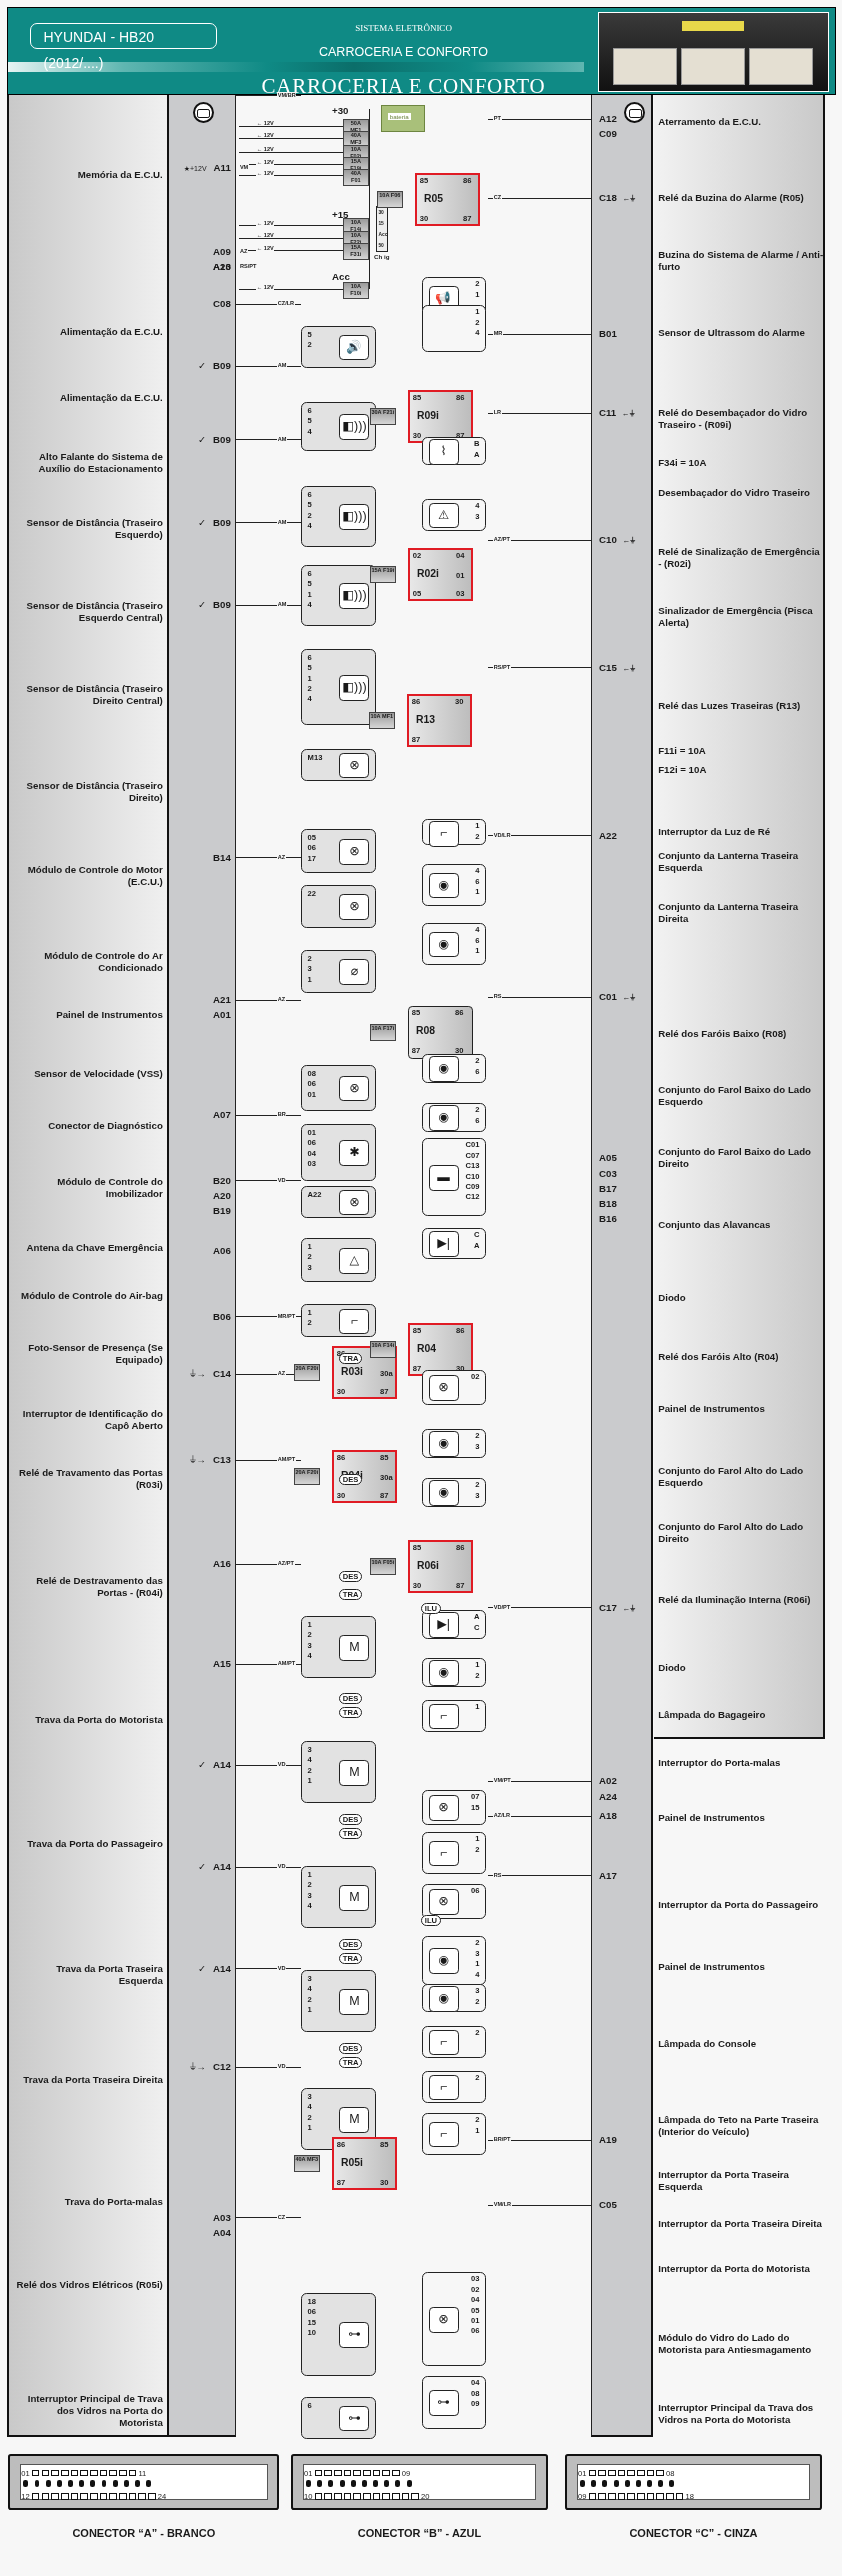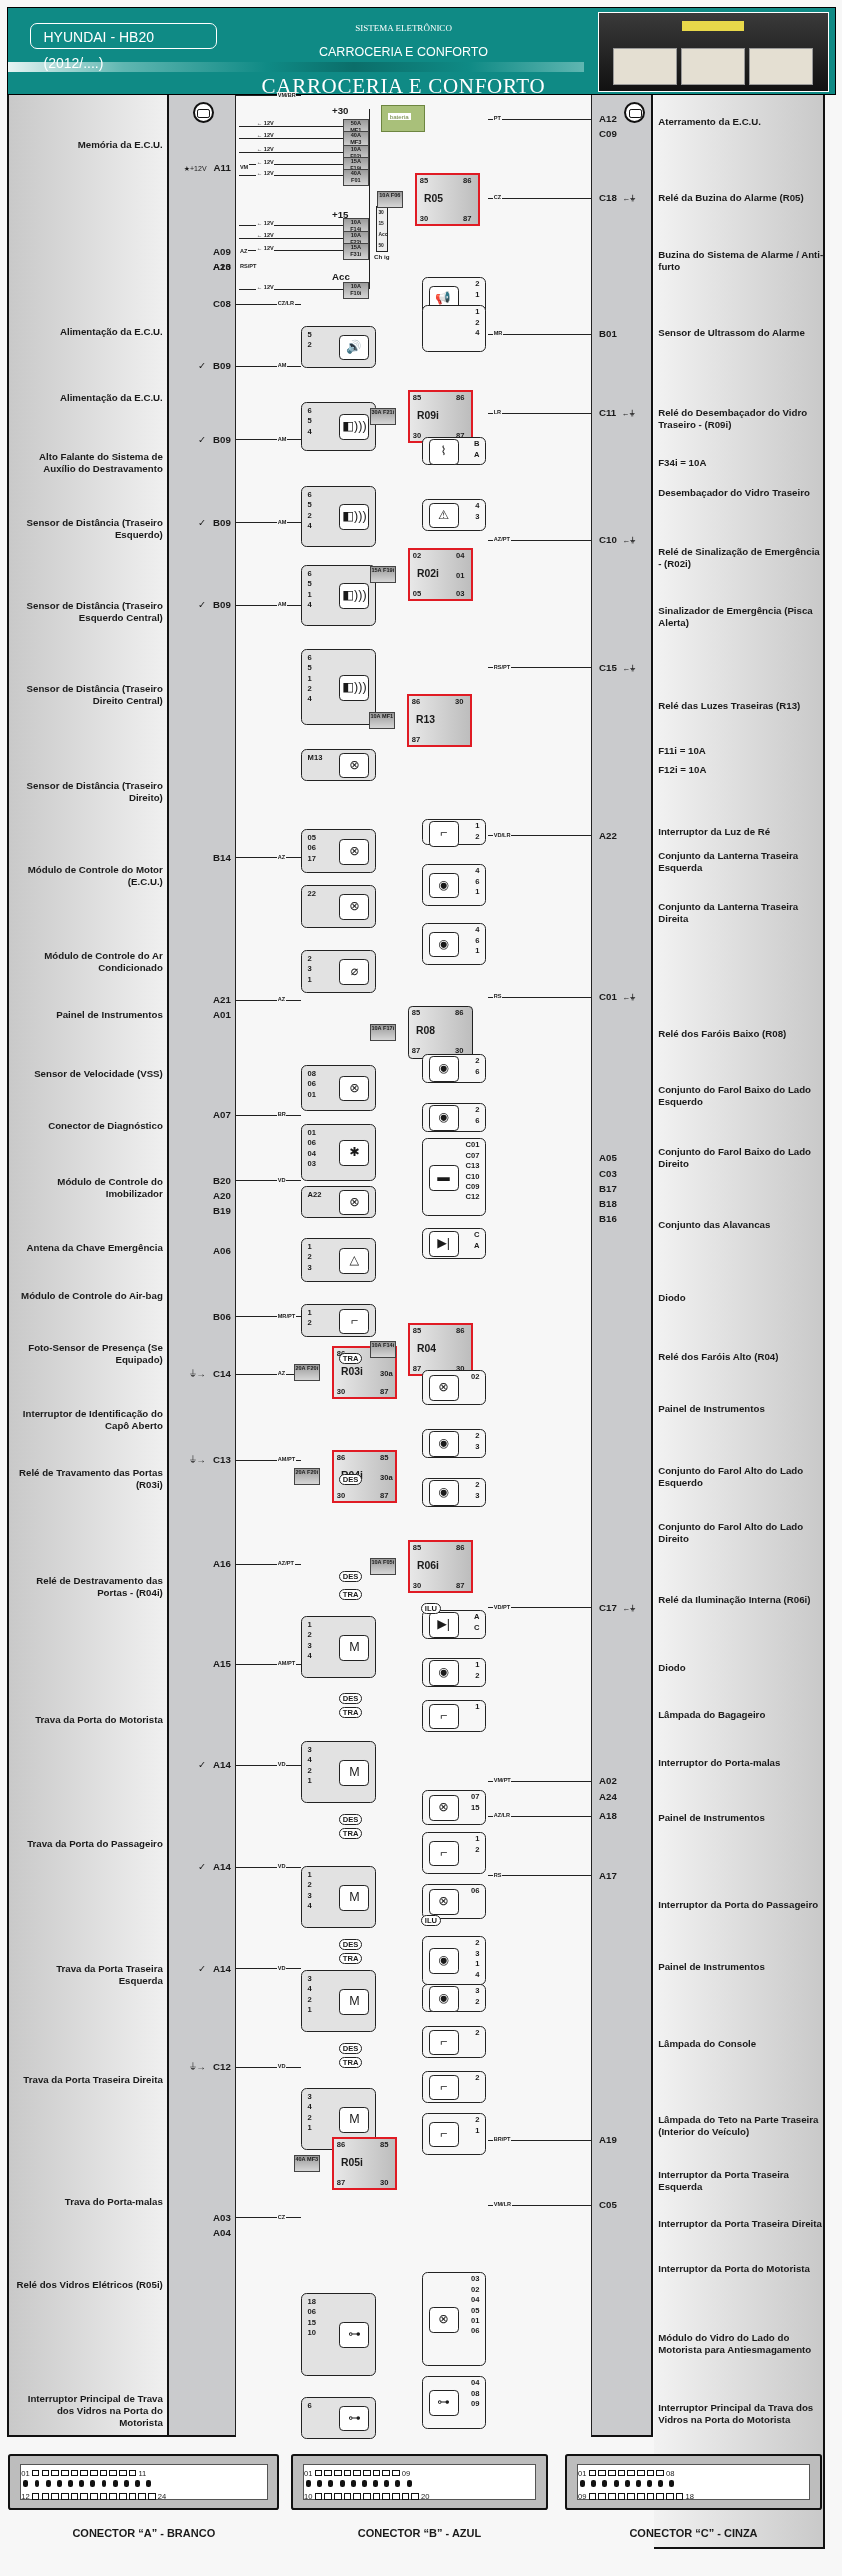--- a/index.html
+++ b/index.html
@@ -11,21 +11,21 @@
   .sys-title{position:absolute;left:229px;top:15.3px;width:333px;text-align:center;color:#fff;font-family:"Liberation Serif",serif;font-size:9px;}
   .sys-sub{position:absolute;left:229px;top:37px;width:333px;text-align:center;color:#fff;font-size:12.5px;}
   .big-title{position:absolute;left:229px;top:66px;width:333px;text-align:center;color:#fff;font-family:"Liberation Serif",serif;font-size:21px;letter-spacing:0.7px;}
   .photo{position:absolute;right:5.6px;top:4.2px;width:229px;height:78px;background:linear-gradient(180deg,#3a3a3a,#111);border:0.7px solid #fff;}
   .photo .label{position:absolute;left:83px;top:8.3px;width:62px;height:9.7px;background:#e8d84a;}
   .photo .slot{position:absolute;top:35px;width:62px;height:35px;background:#e4dfd2;border:1.4px solid #999;}
   
   .col-label-left{position:absolute;left:7px;top:95px;width:162px;height:2342px;background:linear-gradient(90deg,#c9c9c9,#f0f0f0);border-left:2.1px solid #111;border-right:2.1px solid #111;border-bottom:2.1px solid #111;box-sizing:border-box;}
   .col-pins-left{position:absolute;left:169px;top:95px;width:67px;height:2342px;background:#cacbcd;border-right:1.4px solid #222;border-bottom:2.1px solid #111;box-sizing:border-box;}
   .col-pins-right{position:absolute;left:591px;top:95px;width:62px;height:2342px;background:#cacbcd;border-left:1.4px solid #222;border-right:2.1px solid #111;border-bottom:2.1px solid #111;box-sizing:border-box;}
-  .col-label-right{position:absolute;left:654px;top:95px;width:171px;height:2454px;background:linear-gradient(90deg,#f2f2f2,#c9c9c9);border-right:2.1px solid #111;border-bottom:2.1px solid #111;box-sizing:border-box;}
+  .col-label-right{position:absolute;left:654px;top:95px;width:171px;height:1644px;background:linear-gradient(90deg,#f2f2f2,#c9c9c9);border-right:2.1px solid #111;border-bottom:2.1px solid #111;box-sizing:border-box;}
   .ecu-icon{position:absolute;width:21px;height:21px;border:2.1px solid #111;border-radius:50%;background:#fff;box-sizing:border-box;}
   .ecu-icon::after{content:"";position:absolute;left:2.8px;top:4.9px;width:11px;height:7px;border:1.4px solid #111;border-radius:2.1px;}
   .lbl-l{position:absolute;right:0;width:156px;text-align:right;font-weight:bold;font-size:9.7px;line-height:11.8px;padding-right:4.2px;box-sizing:border-box;}
   .lbl-r{position:absolute;left:4.2px;width:167px;font-weight:bold;font-size:9.7px;line-height:11.8px;}
   .pin-l{position:absolute;right:4.2px;font-weight:bold;font-size:9.7px;}
   .pin-l .chk{margin-right:7px;font-weight:normal;}
   .pin-r{position:absolute;left:7px;font-weight:bold;font-size:9.7px;}
   .gnd-sym{font-size:7.6px;margin-left:5.6px;font-weight:bold;}
   
   .diagram{position:absolute;left:235px;top:95px;width:356px;height:2342px;}
@@ -64,24 +64,24 @@
   <div class="big-title">CARROCERIA E CONFORTO</div>
   <div class="photo">
     <div class="label"></div>
     <div class="slot" style="left:14px"></div>
     <div class="slot" style="left:82px"></div>
     <div class="slot" style="left:150px"></div>
   </div>
 </div>
 
 <div class="col-label-left" id="leftLabels">
-    <div class="lbl-l" style="top: 44px;">Memória da E.C.U.</div>
+    <div class="lbl-l" style="top: 74px;">Memória da E.C.U.</div>
     <div class="lbl-l" style="top: 231px;">Alimentação da E.C.U.</div>
     <div class="lbl-l" style="top: 297px;">Alimentação da E.C.U.</div>
-    <div class="lbl-l" style="top: 356px;">Alto Falante do Sistema de Auxílio do Destravamento</div>
+    <div class="lbl-l" style="top: 356px;">Alto Falante do Sistema de Auxílio do Estacionamento</div>
     <div class="lbl-l" style="top: 422px;">Sensor de Distância (Traseiro Esquerdo)</div>
     <div class="lbl-l" style="top: 505px;">Sensor de Distância (Traseiro Esquerdo Central)</div>
     <div class="lbl-l" style="top: 588px;">Sensor de Distância (Traseiro Direito Central)</div>
     <div class="lbl-l" style="top: 685px;">Sensor de Distância (Traseiro Direito)</div>
     <div class="lbl-l" style="top: 769px;">Módulo de Controle do Motor (E.C.U.)</div>
     <div class="lbl-l" style="top: 855px;">Módulo de Controle do Ar Condicionado</div>
     <div class="lbl-l" style="top: 914px;">Painel de Instrumentos</div>
     <div class="lbl-l" style="top: 973px;">Sensor de Velocidade (VSS)</div>
     <div class="lbl-l" style="top: 1025px;">Conector de Diagnóstico</div>
     <div class="lbl-l" style="top: 1081px;">Módulo de Controle do Imobilizador</div>

